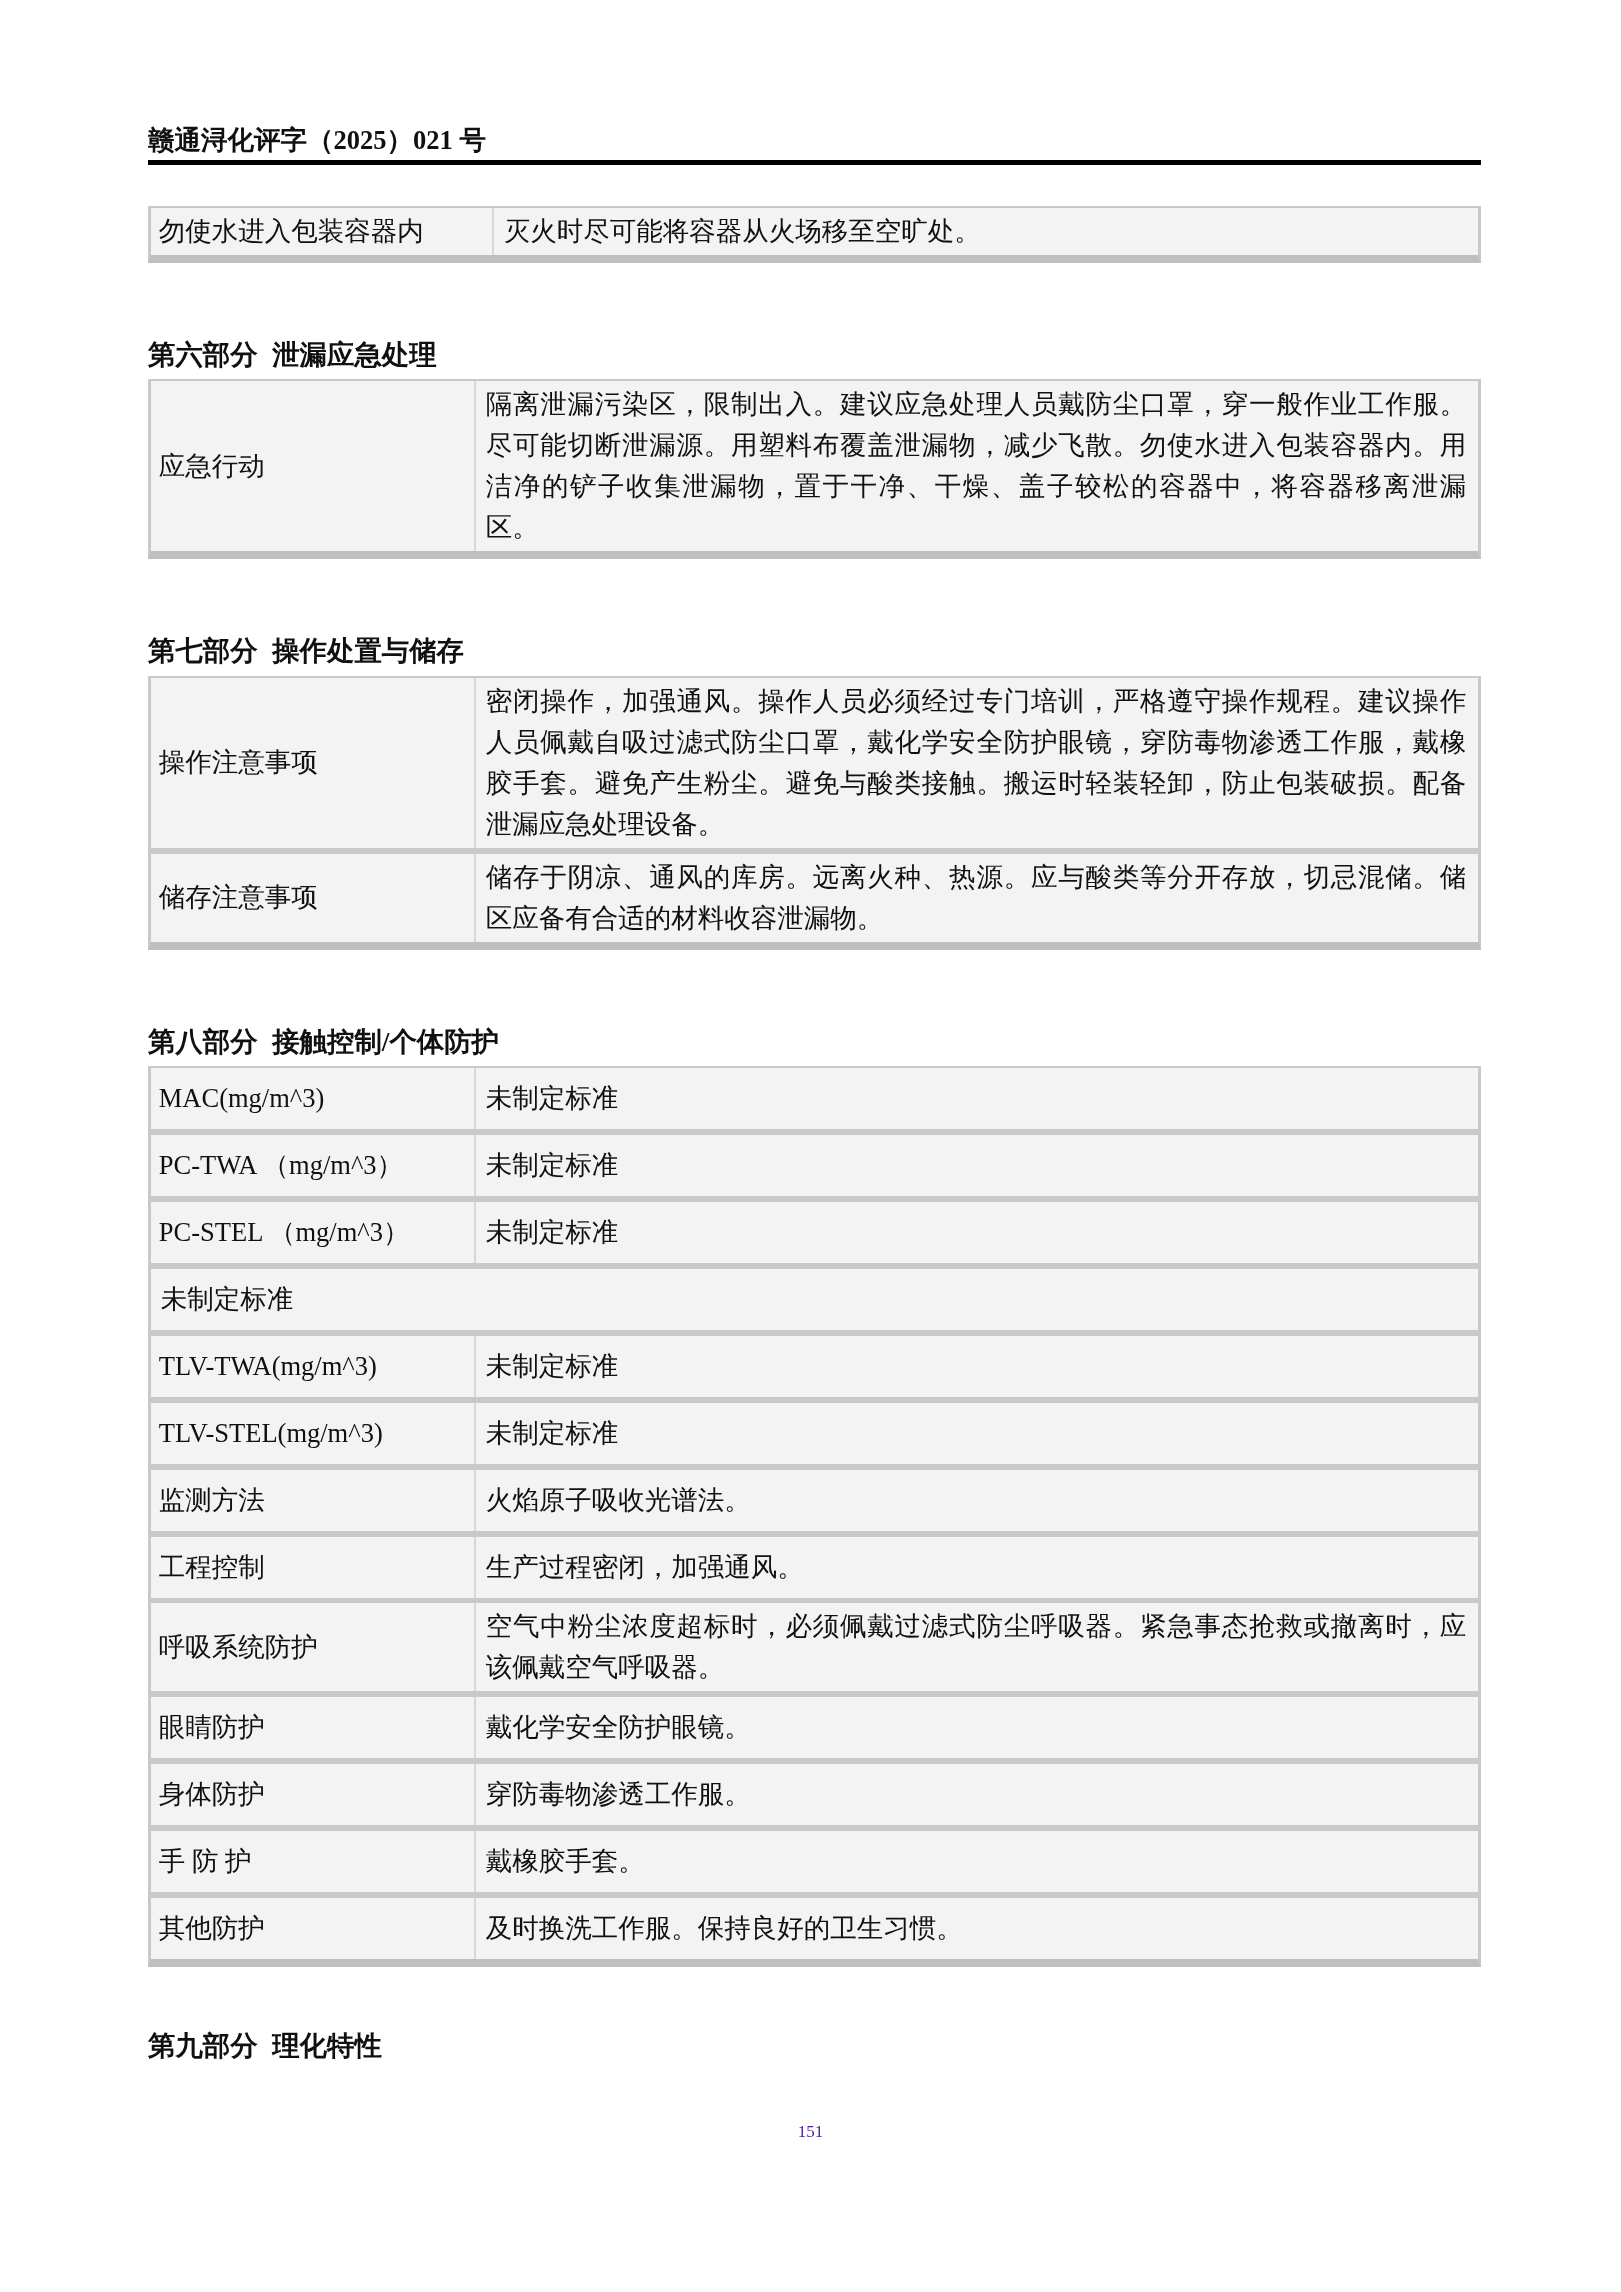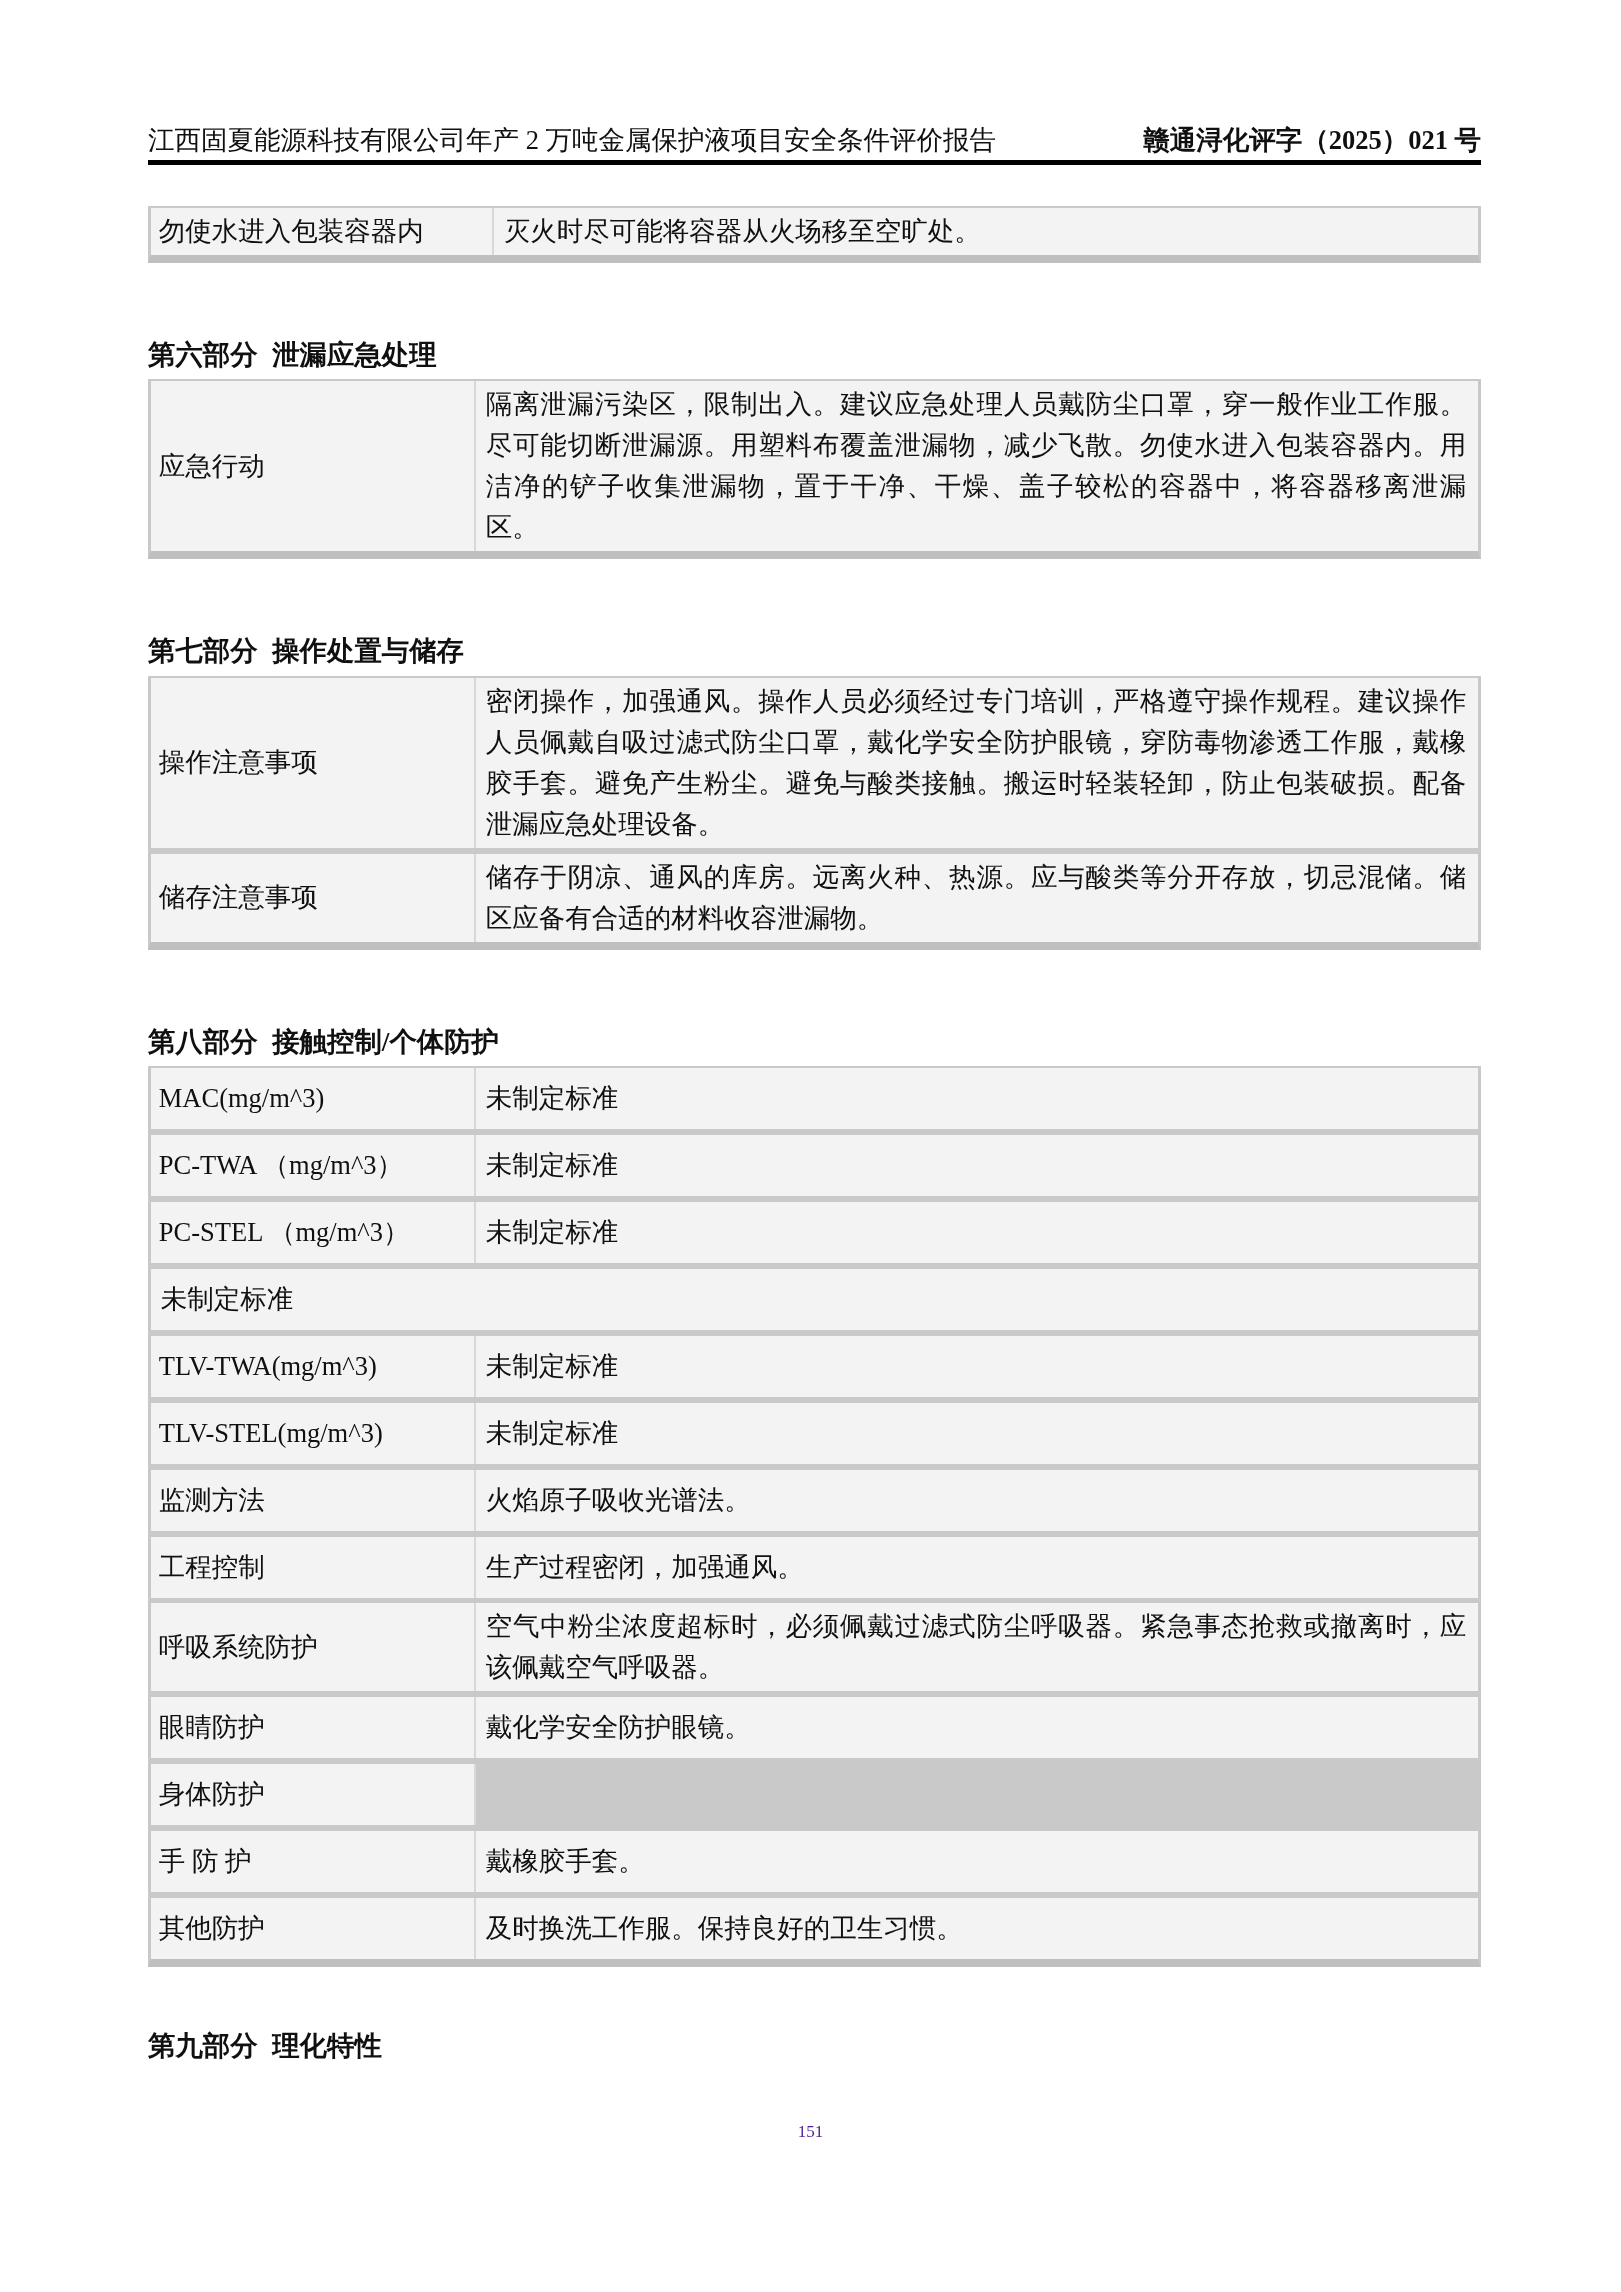--- a/index.html
+++ b/index.html
@@ -89,21 +89,20 @@
     font-size: 17px;
     color: #4c1d95;
   }
 </style>
 </head>
 <body>
 
 <div class="page">
 
   <div class="header">
-    <span class="title-left">江西固夏能源科技有限公司年产 2 万吨金属保护液项目安全条件评价报告</span>
     <span class="doc-number">赣通浔化评字（2025）021 号</span>
   </div>
 
   <div class="doc-table fire-table" style="margin-top:41px">
     <div class="t-row row-single">
       <div class="t-label">
           <p>勿使水进入包装容器内</p>
         </div>
       <div class="t-content">
           <p>灭火时尽可能将容器从火场移至空旷处。</p>
@@ -219,20 +218,23 @@
           <p>眼睛防护</p>
         </div>
       <div class="t-content">
           <p>戴化学安全防护眼镜。</p>
         </div>
     </div>
     <div class="t-row row-tall">
       <div class="t-label">
           <p>身体防护</p>
         </div>
+      <div class="t-content">
+          <p>穿防毒物渗透工作服。</p>
+        </div>
     </div>
     <div class="t-row row-tall">
       <div class="t-label">
           <p>手 防 护</p>
         </div>
       <div class="t-content">
           <p>戴橡胶手套。</p>
         </div>
     </div>
     <div class="t-row row-tall">

